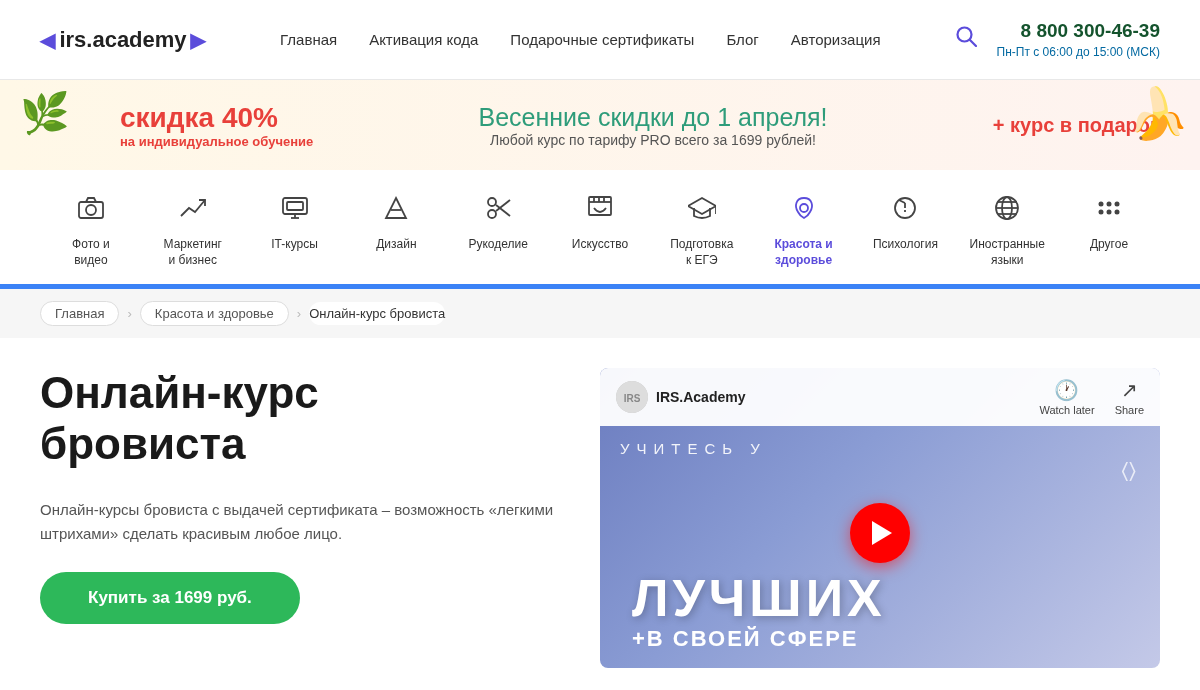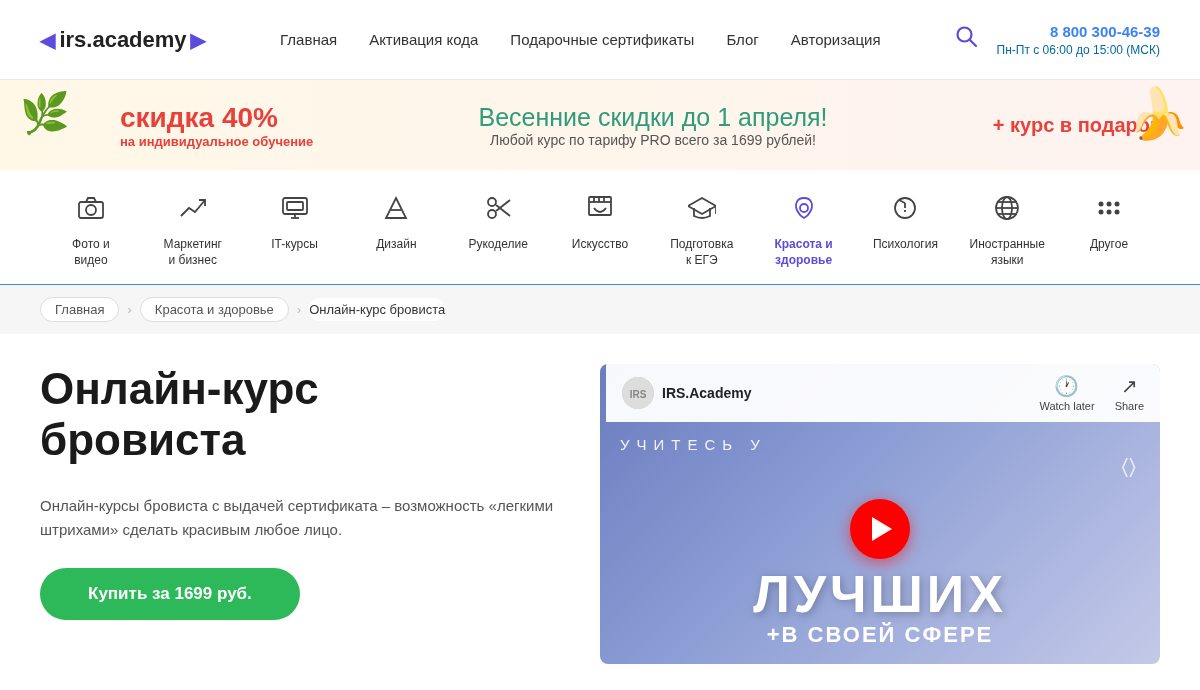--- a/index.html
+++ b/index.html
@@ -46,23 +46,23 @@
       border: none;
       cursor: pointer;
       color: #5b4cdb;
       font-size: 22px;
     }
     .phone-block {
       text-align: right;
       line-height: 1.4;
     }
     .phone-number {
-      font-size: 15px;
-      font-weight: bold;
-      color: #3b82f6;
+      font-size: 19px;
+      font-weight: bold;
+      color: #14532d;
     }
     .phone-hours {
       font-size: 12px;
       color: #0369a1;
     }
 
     
     .banner {
       background: linear-gradient(to right, #fff8e7, #fef3f0);
       padding: 0 40px;
@@ -117,21 +117,21 @@
       font-size: 50px;
     }
 
     
     .categories {
       display: flex;
       align-items: flex-start;
       justify-content: space-around;
       padding: 24px 40px 16px;
       background: #fff;
-      border-bottom: 1px solid #3b82f6;
+      border-bottom: 5px solid #3b82f6;
     }
     .cat-item {
       display: flex;
       flex-direction: column;
       align-items: center;
       cursor: pointer;
       gap: 8px;
       min-width: 90px;
     }
     .cat-icon {
@@ -228,21 +228,21 @@
       width: 560px;
       height: 300px;
       background: linear-gradient(135deg, #6b7cbf 0%, #8a9cd4 40%, #c4c9e8 100%);
       border-radius: 8px;
       overflow: hidden;
       position: relative;
     }
     .video-overlay-top {
       position: absolute;
       top: 0;
-      left: 6px;
+      left: 0;
       right: 0;
       display: flex;
       justify-content: space-between;
       align-items: center;
       padding: 10px 16px;
       background: rgba(255,255,255,0.95);
     }
     .video-channel {
       display: flex;
       align-items: center;
@@ -530,21 +530,21 @@
             <span class="video-action-icon">↗</span>
             <span class="video-action-label">Share</span>
           </div>
         </div>
       </div>
 
       <div class="video-learn-text" style="top:72px;left:20px;color:rgba(255,255,255,0.9);font-size:15px;letter-spacing:7px;font-weight:300;position:absolute;">УЧИТЕСЬ У</div>
 
       <div class="video-code-icon" style="position:absolute;top:90px;right:24px;color:rgba(255,255,255,0.75);font-size:22px;">〈〉</div>
 
-      <div style="position:absolute;bottom:0;left:0;right:0;padding:10px 20px 16px;text-align:center;">
+      <div style="position:absolute;bottom:0;left:0;right:0;padding:10px 32px 16px;text-align:left;">
         <div style="font-size:52px;font-weight:900;color:#fff;letter-spacing:4px;text-shadow:2px 2px 8px rgba(0,0,0,0.25);line-height:1;">ЛУЧШИХ</div>
         <div style="font-size:22px;font-weight:700;color:#fff;letter-spacing:2px;margin-top:2px;">+В СВОЕЙ СФЕРЕ</div>
       </div>
 
       <div class="play-btn" style="top:55%;left:50%;transform:translate(-50%,-50%);">
         <div class="play-triangle"></div>
       </div>
     </div>
   </div>
 </div>

